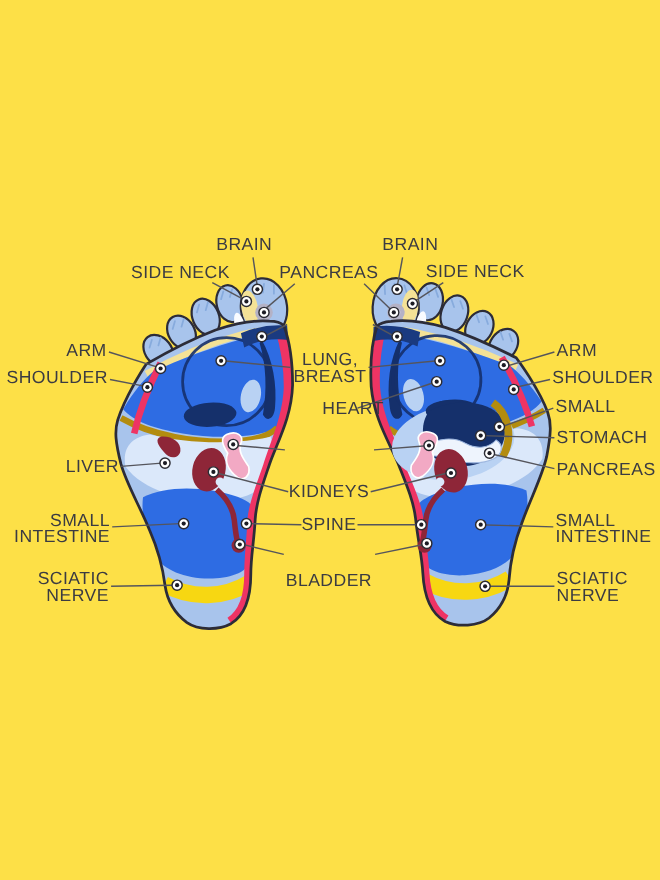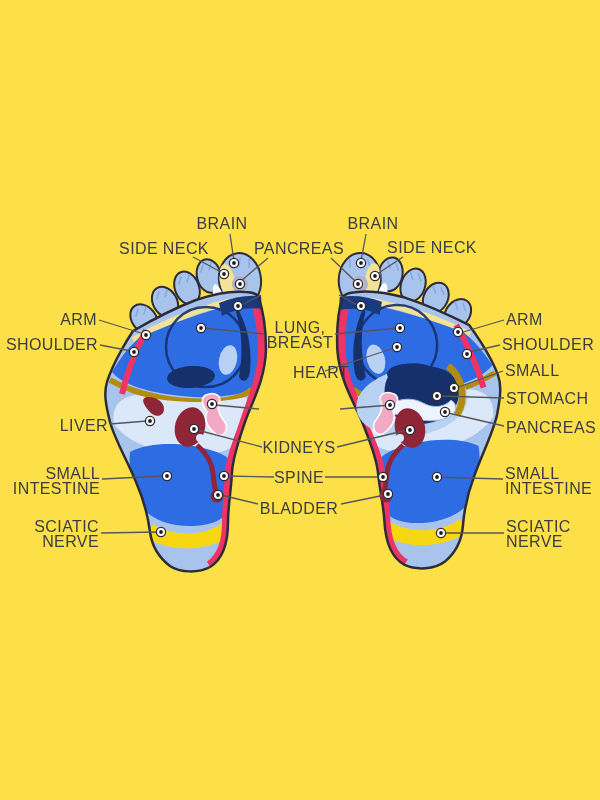--- a/index.html
+++ b/index.html
@@ -279,21 +279,21 @@
       <div class="lbl" style="color: rgb(59, 59, 66); top: 319px; right: 503px; text-align: right; transform: translateY(-50%);">ARM</div>
       <div class="lbl" style="color: rgb(59, 59, 66); top: 319px; left: 506px; text-align: left; transform: translateY(-50%);">ARM</div>
       <div class="lbl" style="color: rgb(59, 59, 66); top: 344px; right: 502px; text-align: right; transform: translateY(-50%);">SHOULDER</div>
       <div class="lbl" style="color: rgb(59, 59, 66); top: 344px; left: 502px; text-align: left; transform: translateY(-50%);">SHOULDER</div>
       <div class="lbl" style="color: rgb(59, 59, 66); top: 370px; left: 505px; text-align: left; transform: translateY(-50%);">SMALL</div>
       <div class="lbl" style="color: rgb(59, 59, 66); top: 398px; left: 506px; text-align: left; transform: translateY(-50%);">STOMACH</div>
       <div class="lbl" style="color: rgb(59, 59, 66); top: 427px; left: 506px; text-align: left; transform: translateY(-50%);">PANCREAS</div>
       <div class="lbl" style="color: rgb(59, 59, 66); top: 425px; right: 492px; text-align: right; transform: translateY(-50%);">LIVER</div>
       <div class="lbl" style="color: rgb(59, 59, 66); top: 447px; left: 299px; text-align: center; transform: translate(-50%, -50%);">KIDNEYS</div>
       <div class="lbl" style="color: rgb(59, 59, 66); top: 477px; left: 299px; text-align: center; transform: translate(-50%, -50%);">SPINE</div>
-      <div class="lbl" style="color: rgb(59, 59, 66); top: 508px; left: 299px; text-align: center; transform: translate(-50%, -50%);">BLADDER</div>
+      <div class="lbl" style="color: rgb(59, 59, 66); top: 528px; left: 299px; text-align: center; transform: translate(-50%, -50%);">BLADDER</div>
       <div class="lbl" style="color: rgb(59, 59, 66); top: 481px; right: 500px; text-align: right; transform: translateY(-50%);">SMALL
 INTESTINE</div>
       <div class="lbl" style="color: rgb(59, 59, 66); top: 481px; left: 505px; text-align: left; transform: translateY(-50%);">SMALL
 INTESTINE</div>
       <div class="lbl" style="color: rgb(59, 59, 66); top: 534px; right: 501px; text-align: right; transform: translateY(-50%);">SCIATIC
 NERVE</div>
       <div class="lbl" style="color: rgb(59, 59, 66); top: 534px; left: 506px; text-align: left; transform: translateY(-50%);">SCIATIC
 NERVE</div>
     </div>
 

